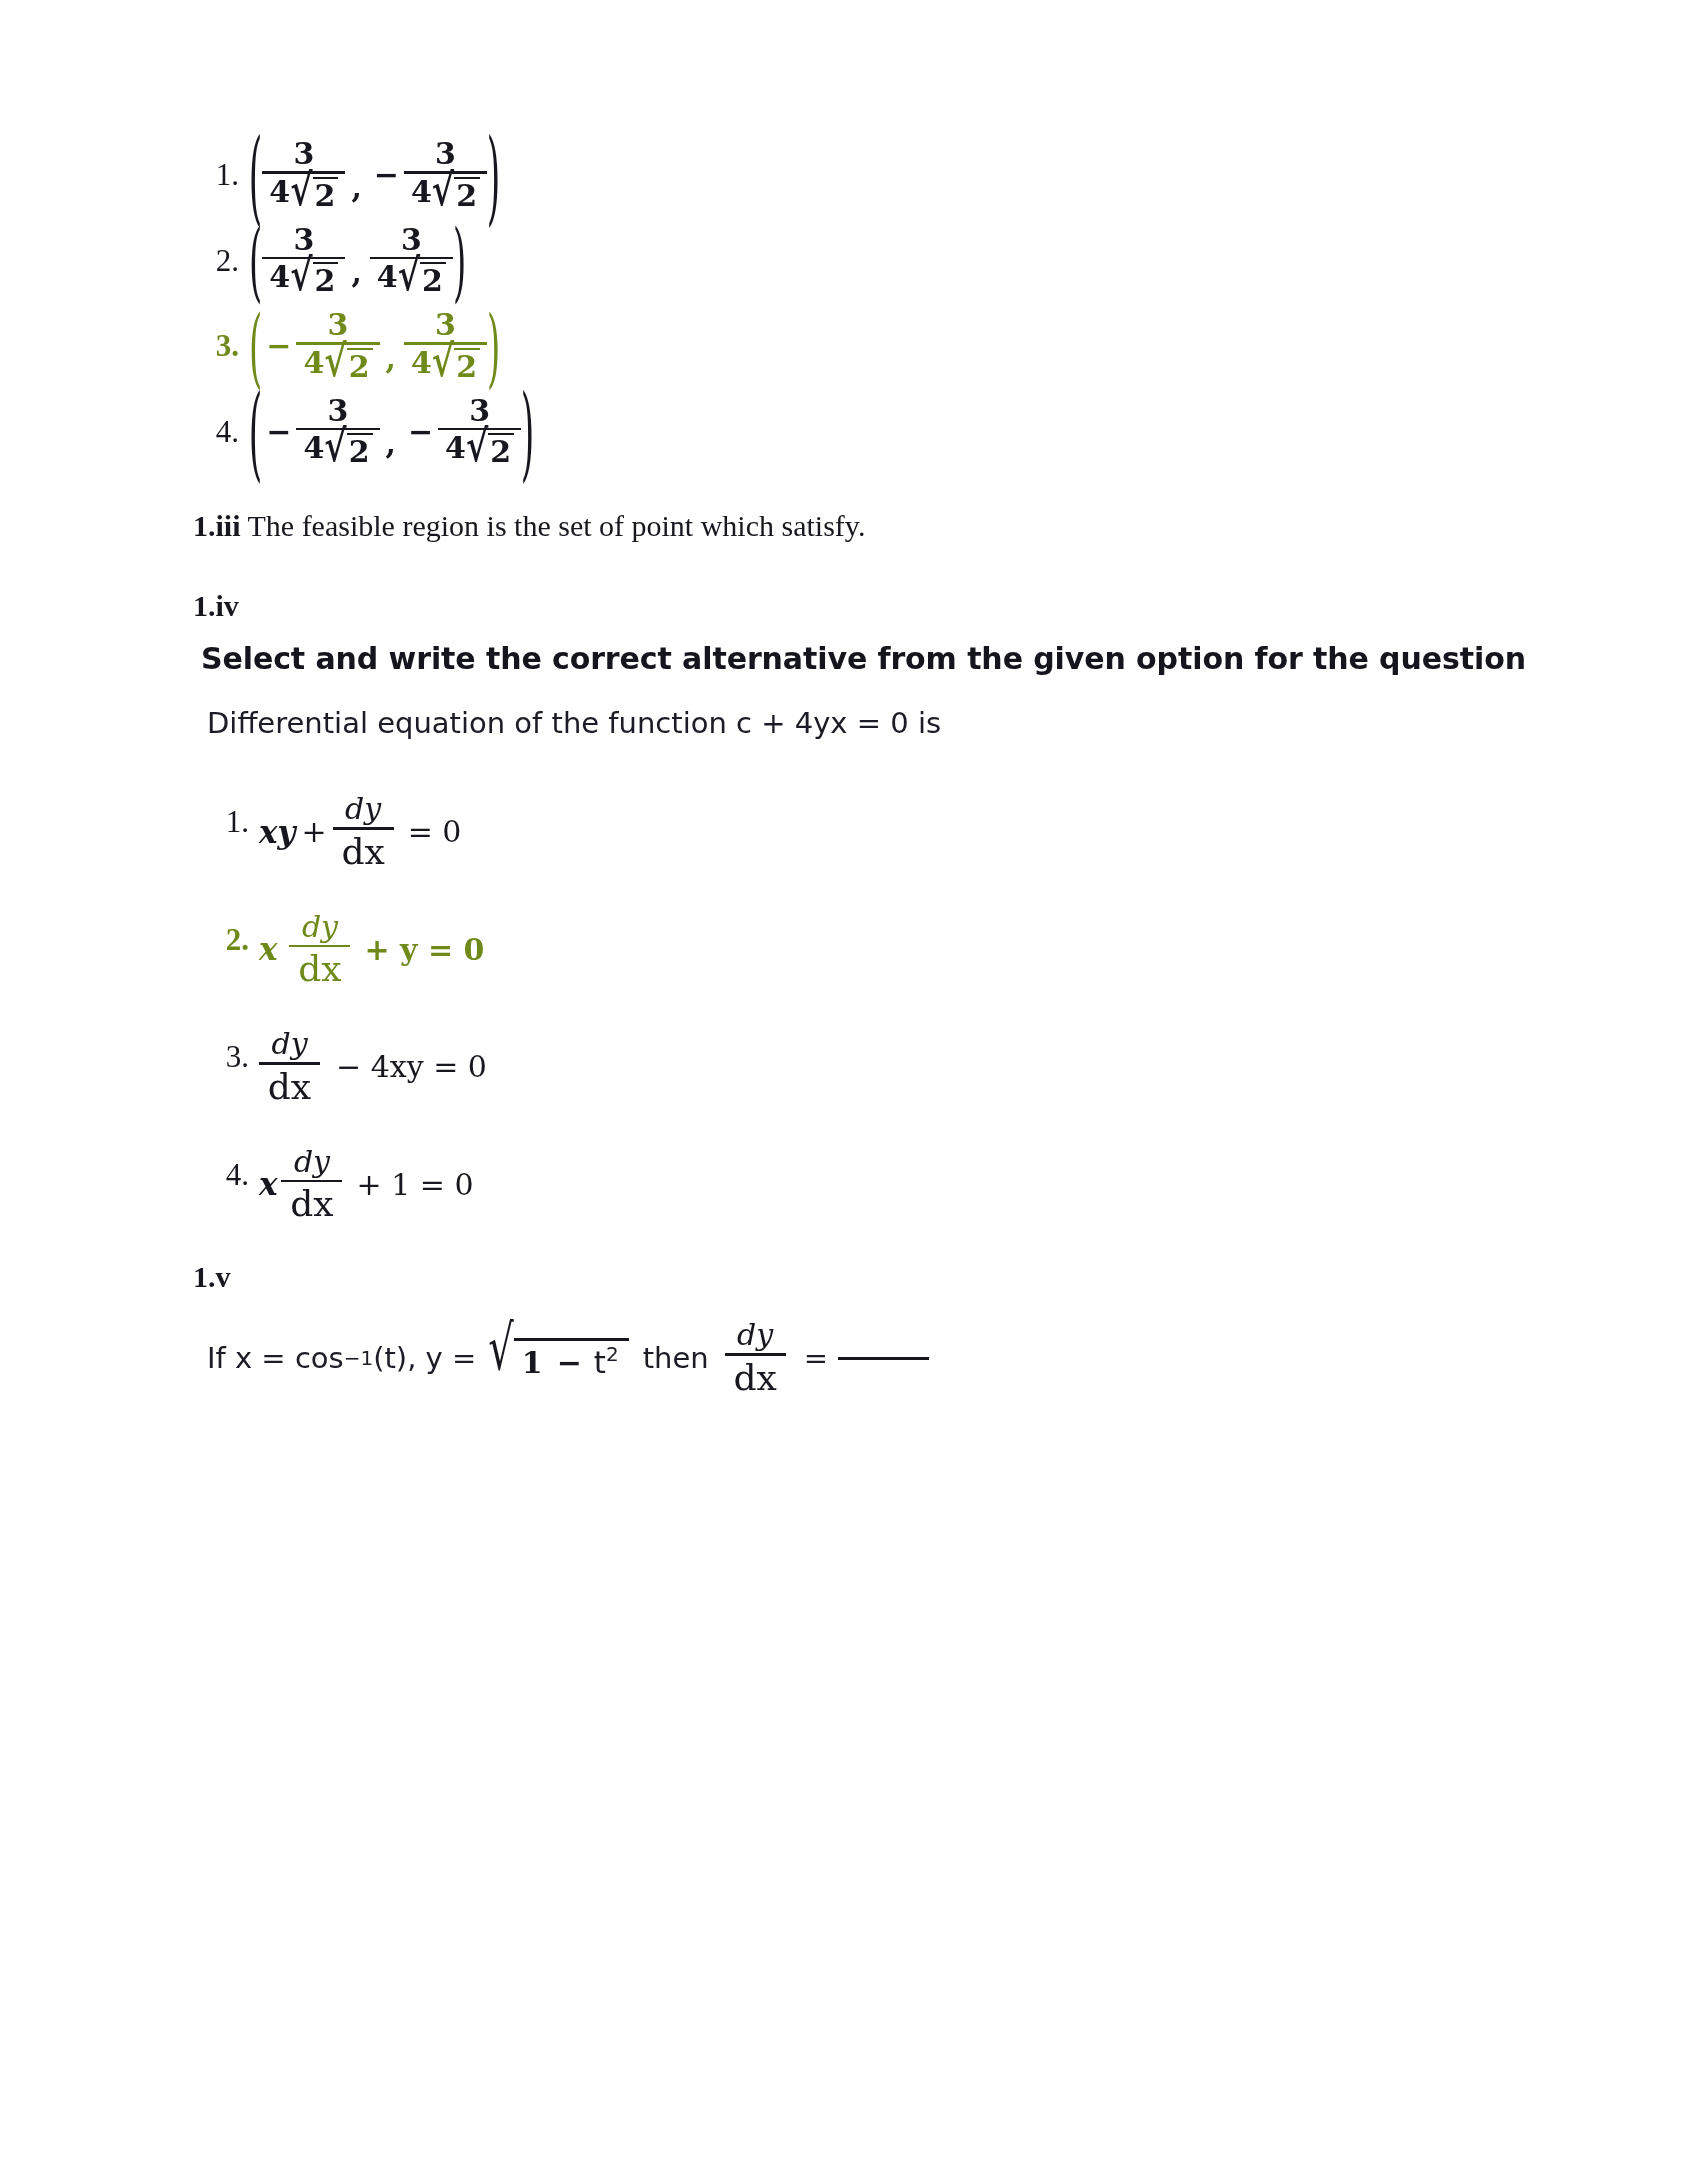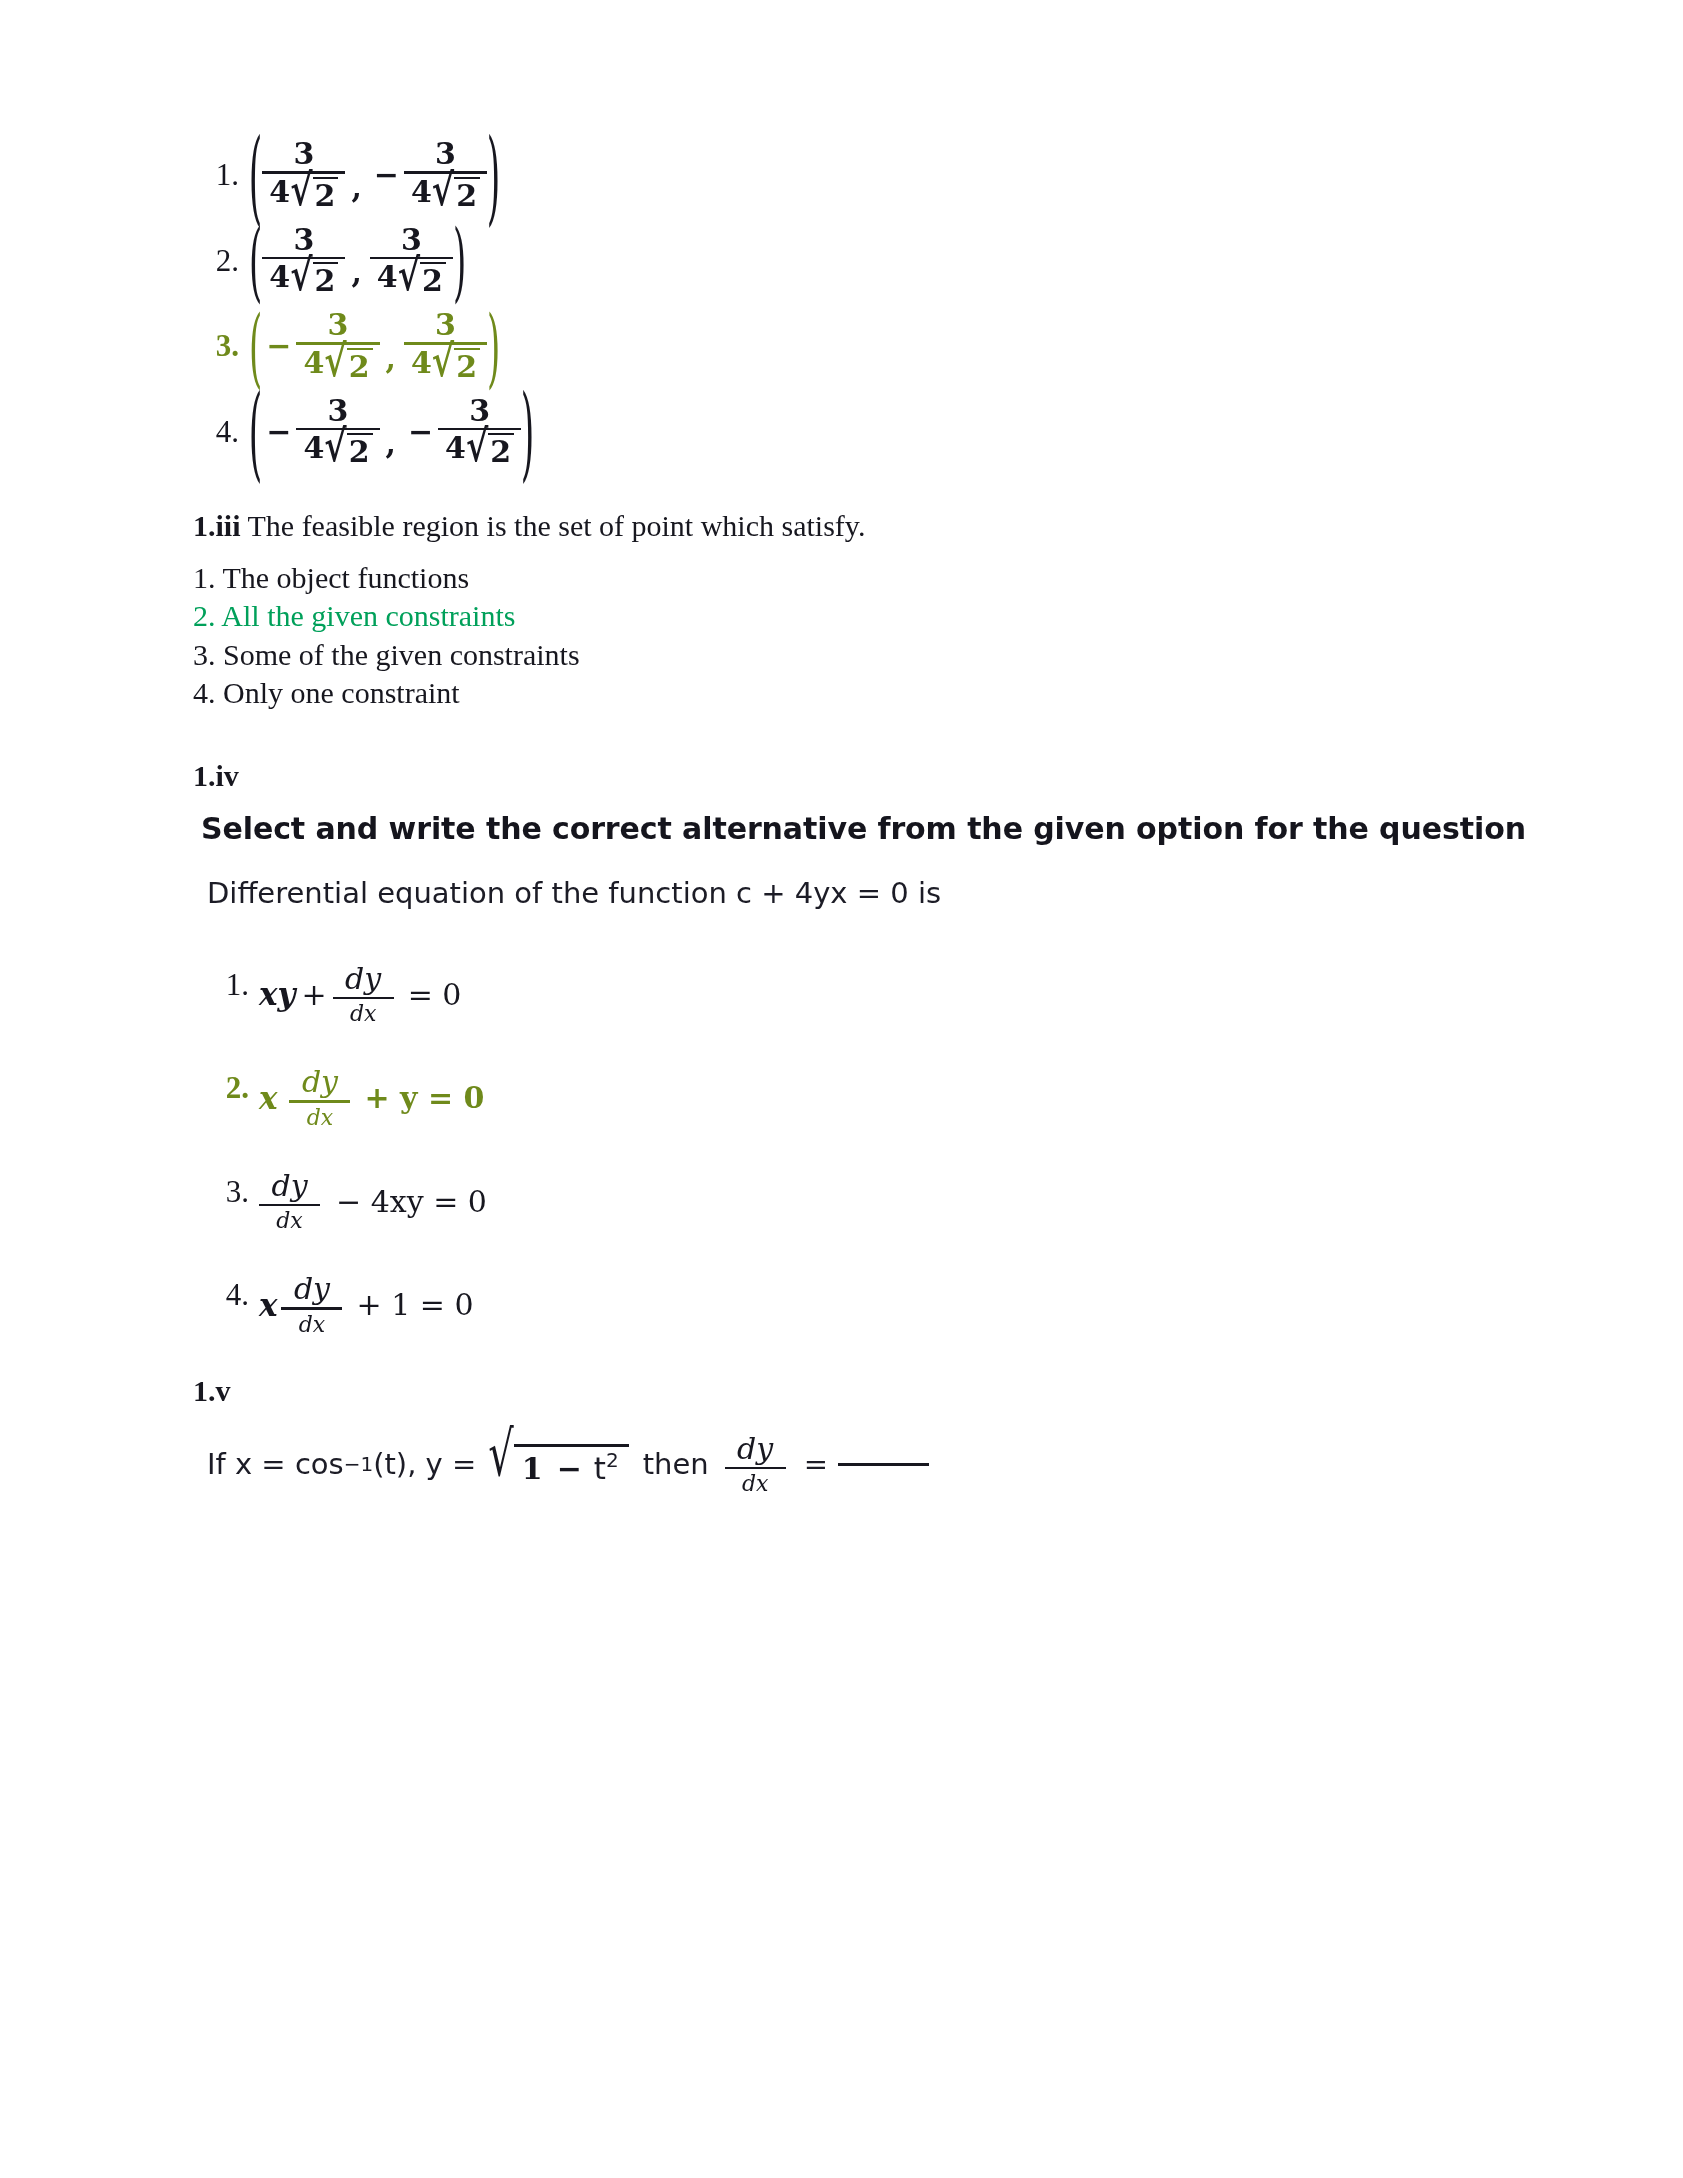--- a/index.html
+++ b/index.html
@@ -31,21 +31,21 @@
   .frac .num{font-size:30px;padding:0 7px 2px 7px;font-weight:bold;font-family:"DejaVu Serif",serif;}
   .frac .bar{height:2.5px;background:currentColor;width:100%;min-width:73px;}
   .frac .den{font-size:30px;padding:3px 7px 0 7px;font-weight:bold;font-family:"DejaVu Serif",serif;
              display:flex;align-items:flex-start;}
 
   
   .dfrac{display:inline-flex;flex-direction:column;align-items:center;justify-content:flex-end;
          vertical-align:middle;line-height:1;}
   .dfrac .num{font-size:30px;padding:0 5px 3px 5px;font-style:italic;font-family:"DejaVu Serif",serif;}
   .dfrac .bar{height:2.5px;background:currentColor;width:100%;min-width:61px;}
-  .dfrac .den{font-size:22px;padding:4px 5px 0 5px;font-style:italic;font-family:"DejaVu Serif",serif;}
+  .dfrac .den{font-size:36px;padding:4px 5px 0 5px;font-family:"DejaVu Serif",serif;}
 
   
   .sqrt{display:inline-flex;align-items:stretch;line-height:1;}
   .sqrt .rad{font-family:"DejaVu Serif",serif;font-size:34px;line-height:1;
              transform:scaleY(1.28);transform-origin:bottom;}
   .sqrt .rbody{border-top:2.5px solid currentColor;padding:2px 3px 0 2px;font-size:30px;
                font-weight:bold;font-family:"DejaVu Serif",serif;}
 
   .sqrtbig{display:inline-flex;align-items:stretch;line-height:1;}
   .sqrtbig .rad{font-family:"DejaVu Sans",sans-serif;font-size:40px;line-height:1;
@@ -222,26 +222,20 @@
           </span>
           <span class="paren">)</span>
         </span>
       </div>
     </div>
 
     <div style="margin-top:42px;">
       <div class="qserif">
         <span class="tag">1.iii</span>
         <span>The feasible region is the set of point which satisfy.</span>
-      </div>
-      <div class="qlist">
-        <div class="li">1. The object functions</div>
-        <div class="li green-bright">2. All the given constraints</div>
-        <div class="li">3. Some of the given constraints</div>
-        <div class="li">4. Only one constraint</div>
       </div>
     </div>
 
     <div style="margin-top:46px;">
       <div class="tag-bold">1.iv</div>
 
       <div class="heading-sans" style="margin-top:18px;margin-left:8px;">Select and write the correct alternative from the given option for the question</div>
 
       <div class="body-sans" style="margin-top:30px;margin-left:14px;">Differential equation of the function c + 4yx = 0 is</div>
 

